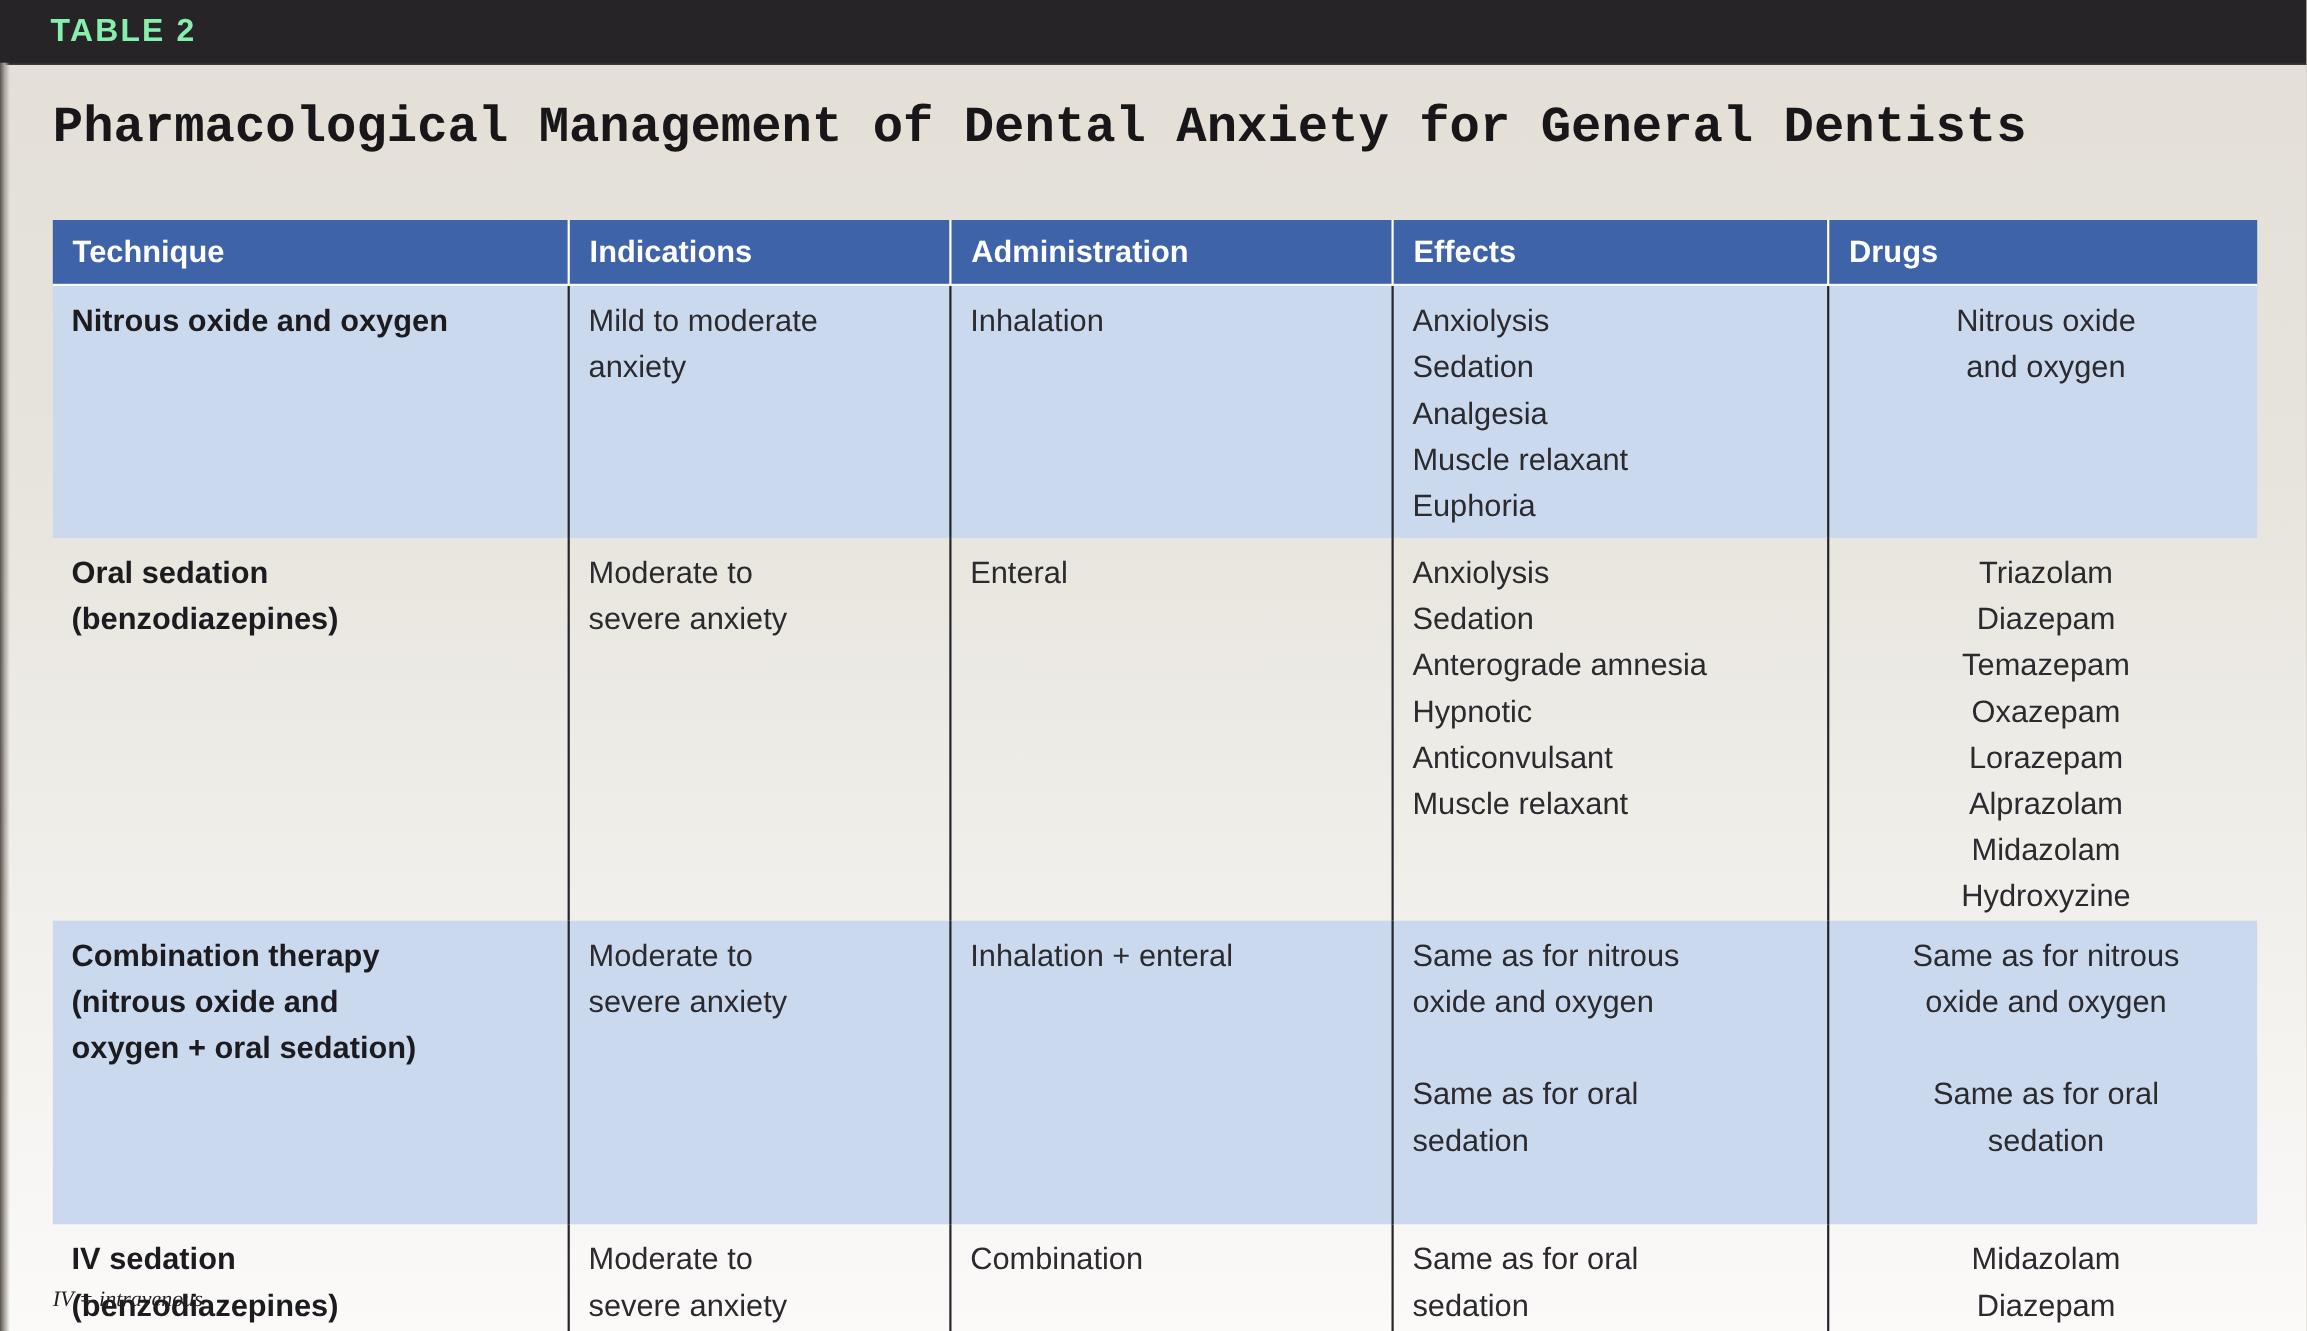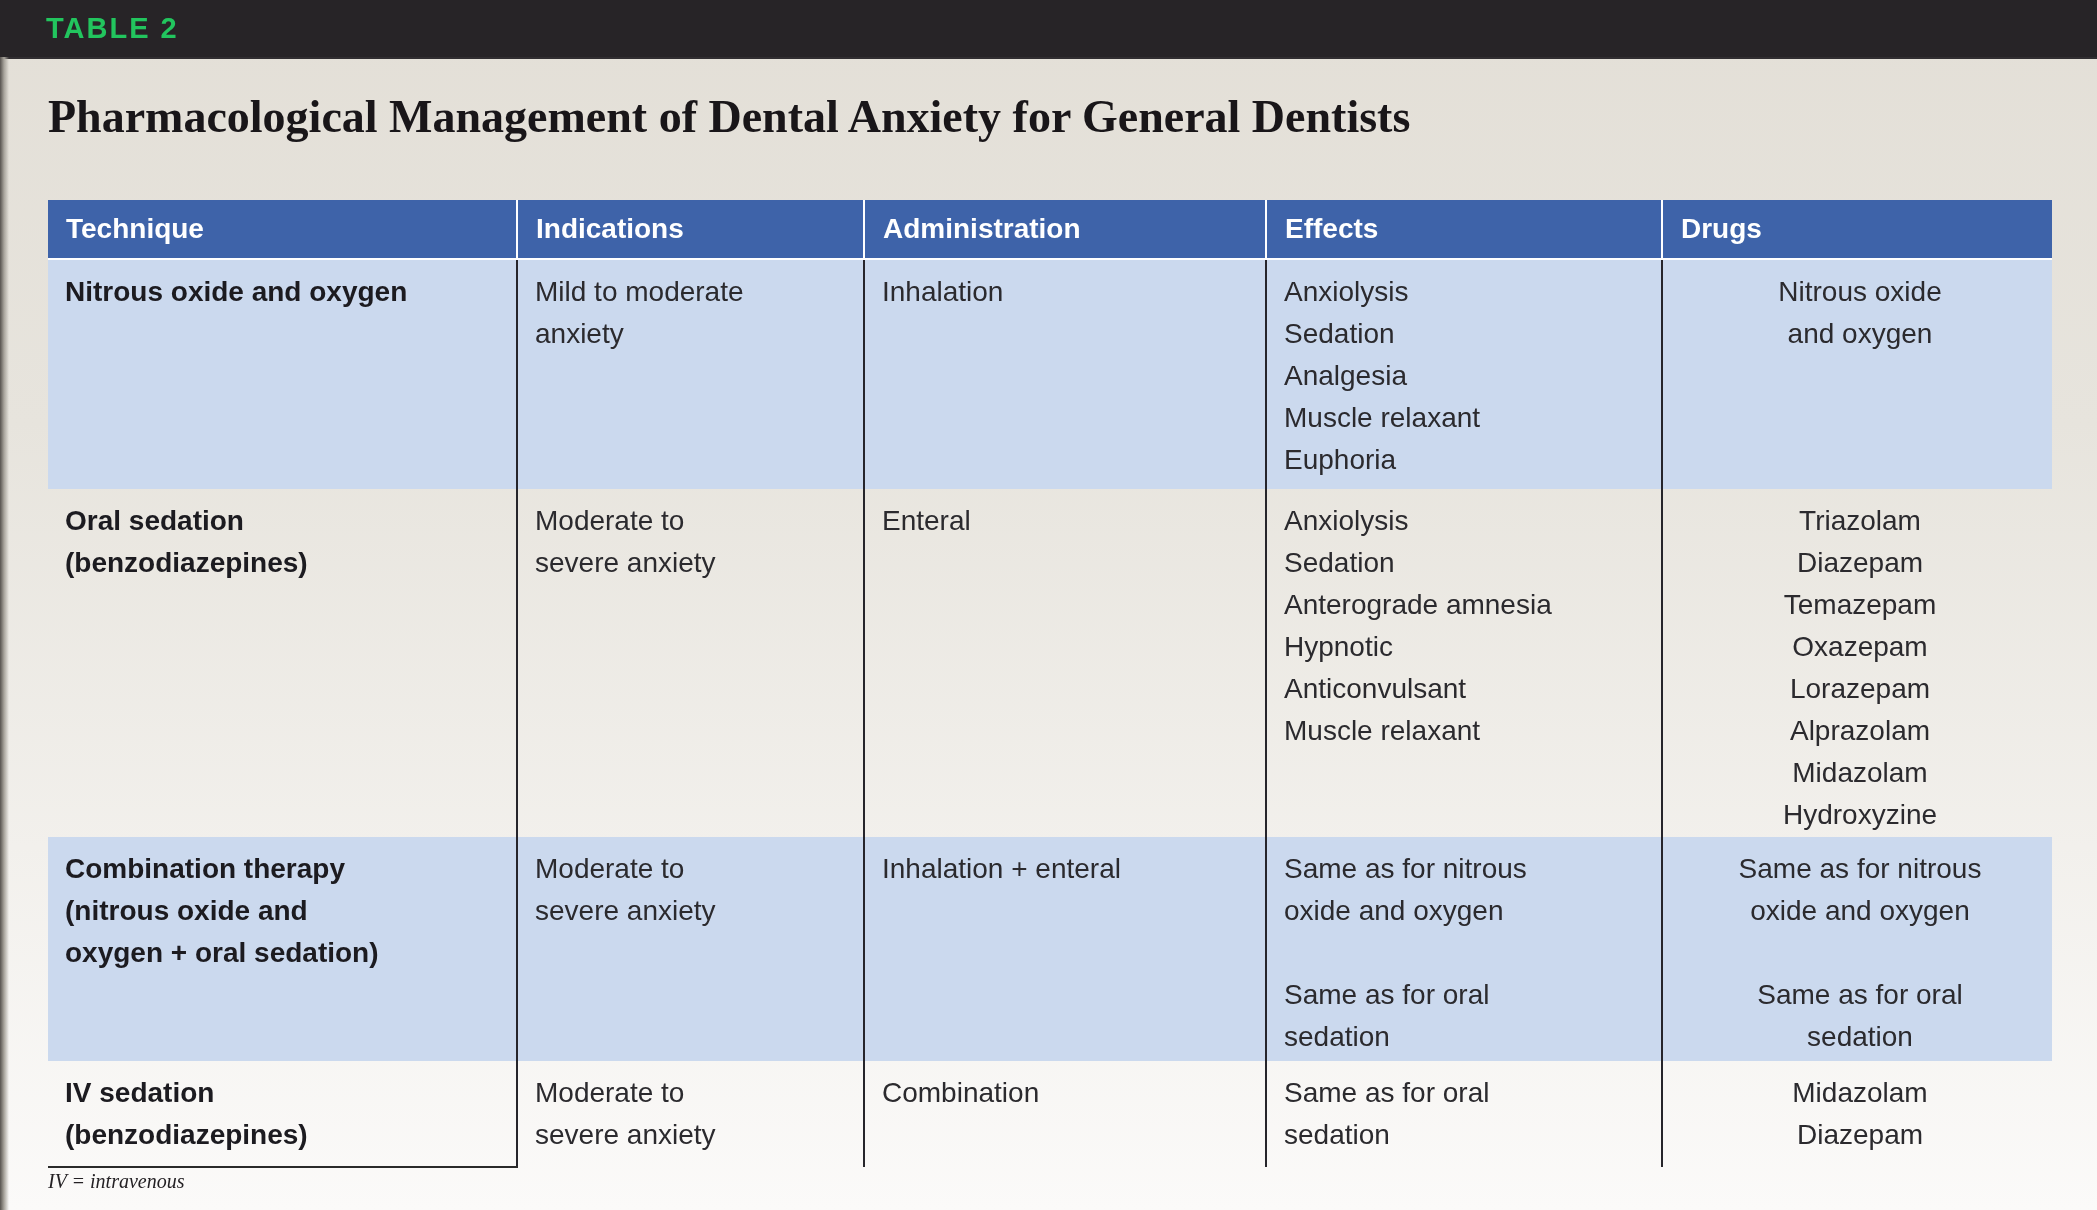--- a/index.html
+++ b/index.html
@@ -10,29 +10,29 @@
     background:linear-gradient(180deg,#e3dfd7 0%,#e7e4dd 35%,#f2f0ec 70%,#fbfaf9 100%);
     font-family:"Liberation Sans",sans-serif;
   }
   .header-bar{
     position:absolute;left:0;top:0;width:100%;height:57px;
     background:var(--bar-bg,#272427);
     border-bottom:2px solid #44414455;
     display:flex;align-items:center;
   }
   .header-bar .tag{
-    margin-left:46px;color:#22c55e;font-size:29px;font-weight:700;letter-spacing:2px;
+    margin-left:46px;color:#86efac;font-size:29px;font-weight:700;letter-spacing:2px;
   }
   .edge-shadow{
     position:absolute;left:0;top:57px;width:9px;height:1153px;
     background:linear-gradient(90deg,#57534f 0%,#a8a49c 45%,rgba(200,196,188,0) 100%);
   }
   .page-title{
     position:absolute;left:48px;top:90px;width:1900px;
-    font-family:Liberation Serif, serif;font-weight:700;
+    font-family:Liberation Mono, monospace;font-weight:700;
     font-size:46px;color:#191619;letter-spacing:0px;white-space:nowrap;
   }
   table.mgmt{
     position:absolute;left:48px;top:200px;width:2004px;
     border-collapse:collapse;table-layout:fixed;
   }
   table.mgmt th{
     background:var(--header-bg,#3e63a9);
     color:var(--header-text,#ffffff);
     font-size:28px;font-weight:700;text-align:left;
@@ -118,21 +118,21 @@
 Muscle relaxant</td>
           <td>Triazolam
 Diazepam
 Temazepam
 Oxazepam
 Lorazepam
 Alprazolam
 Midazolam
 Hydroxyzine</td>
         </tr>
-        <tr class="shaded" style="height: 224px;">
+        <tr class="shaded" style="height: 276px;">
           <td class="tech">Combination therapy
 (nitrous oxide and
 oxygen + oral sedation)</td>
           <td>Moderate to
 severe anxiety</td>
           <td>Inhalation + enteral</td>
           <td>Same as for nitrous
 oxide and oxygen
 
 Same as for oral

